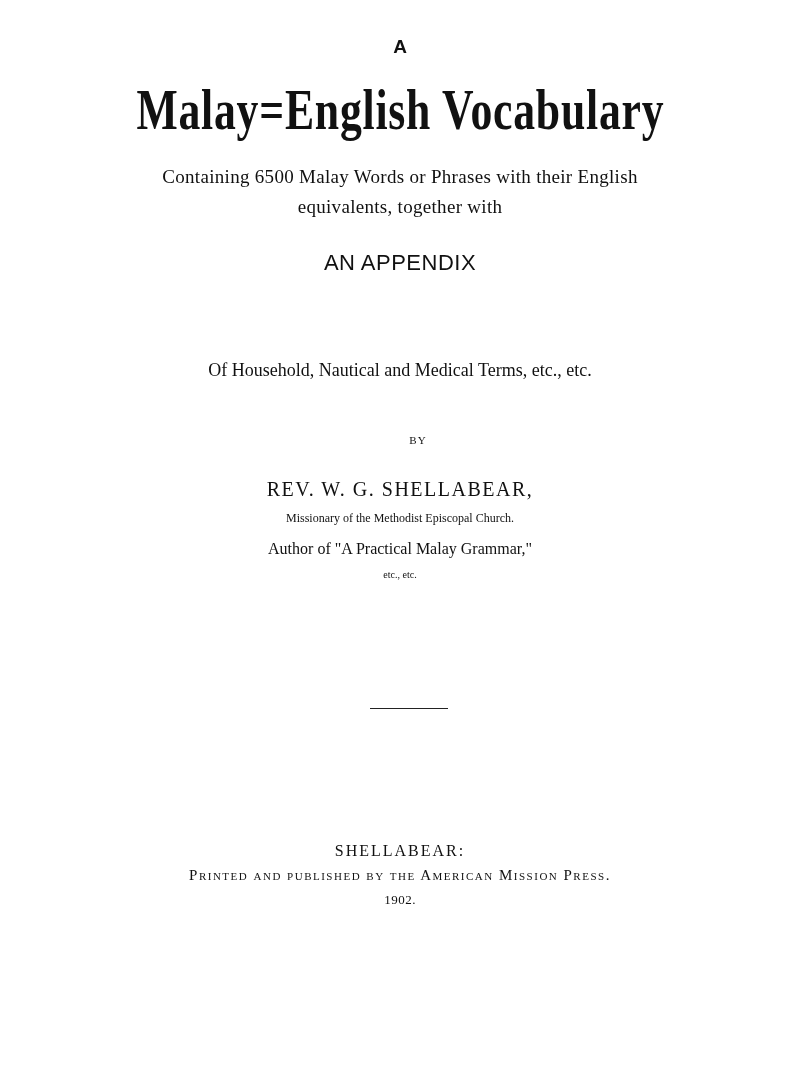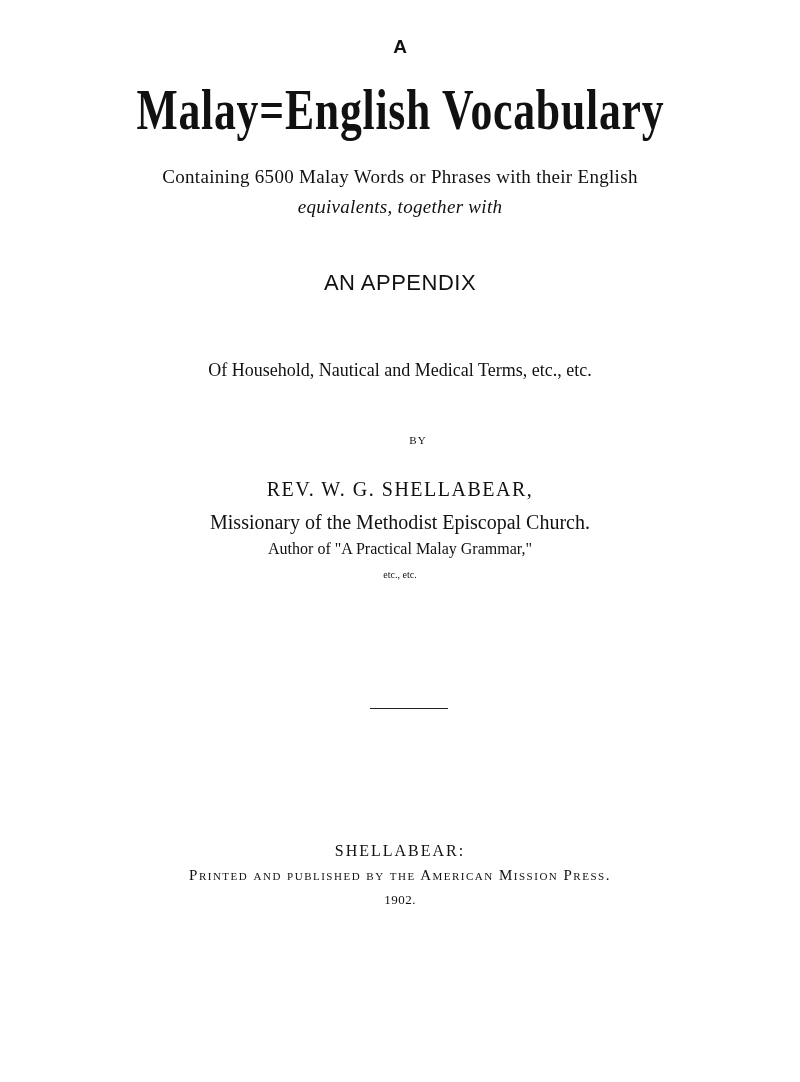--- a/index.html
+++ b/index.html
@@ -38,23 +38,23 @@
       font-size: 56px;
       letter-spacing: 1px;
       transform: scaleX(0.78);
       transform-origin: center;
     }
     .subtitle {
       font-size: 19px;
       letter-spacing: 0.3px;
     }
     .sub1 { top: 166px; }
-    .sub2 { top: 196px; font-style: italic; }
+    .sub2 { top: 196px; }
     .appendix {
-      top: 270px;
+      top: 250px;
       font-family: "Liberation Sans", "DejaVu Sans", sans-serif;
       font-size: 22px;
       letter-spacing: 0.5px;
     }
     .appendix-desc {
       top: 314px;
       font-size: 18px;
       margin-top: 46px;
     }
     .by {
@@ -62,21 +62,21 @@
       font-size: 11px;
       letter-spacing: 1px;
       padding-left: 18px;
     }
     .author {
       top: 478px;
       font-size: 20px;
       letter-spacing: 1.5px;
       font-family: Liberation Serif, serif;
     }
-    .role1 { top: 511px; font-size: 20px; }
+    .role1 { top: 511px; font-size: 12px; }
     .role2 { top: 540px; font-size: 16px; }
     .role3 { top: 569px; font-size: 10px; }
     .rule {
       position: absolute;
       top: 708px;
       left: 370px;
       width: 78px;
       height: 1px;
       background: #222222;
     }

